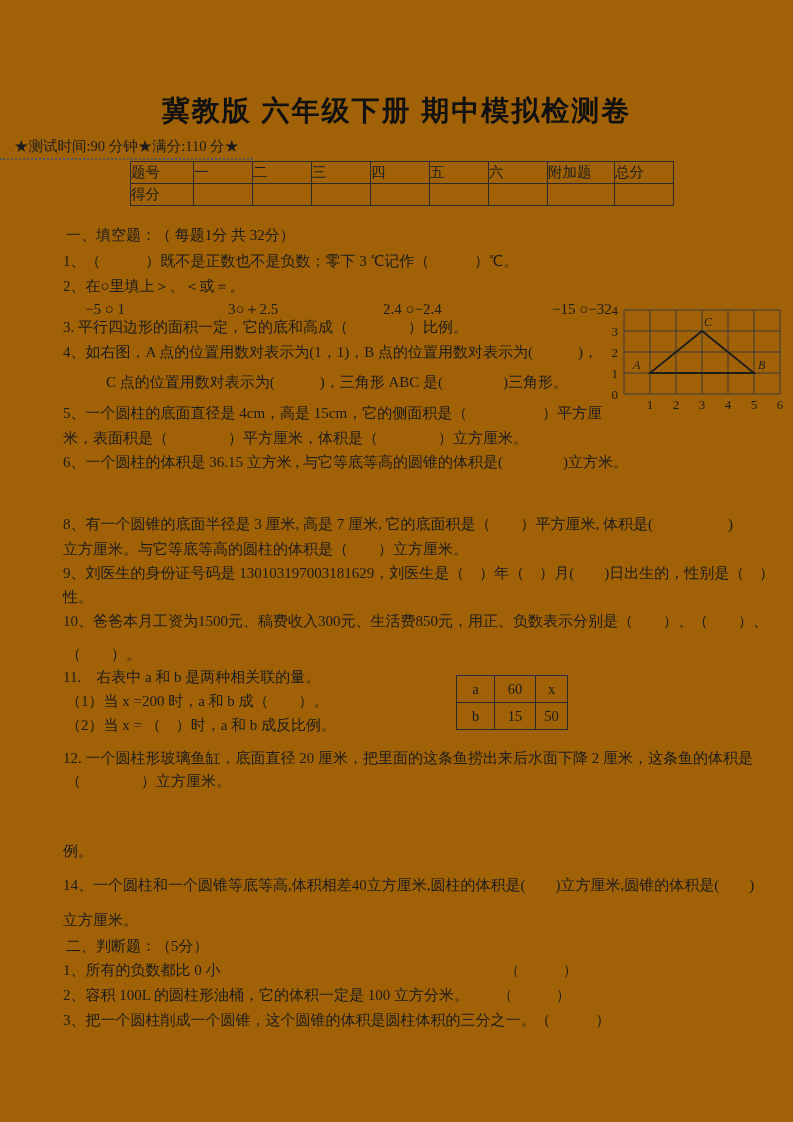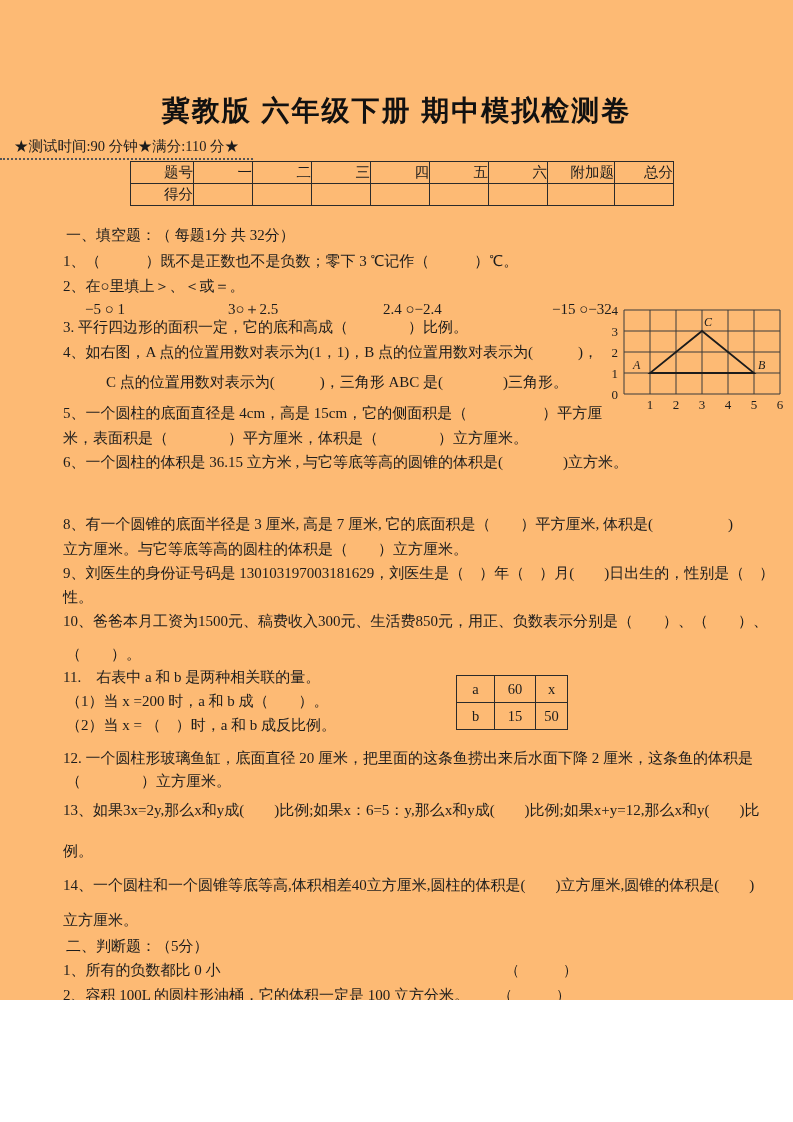--- a/index.html
+++ b/index.html
@@ -1,33 +1,33 @@
 <!DOCTYPE html>
 <html><head>
 <meta charset="utf-8">
 <style>
   html,body { margin:0; padding:0; background:#fff; }
   .page {
-    position:relative; width:793px; height:1000px; margin:0 auto;
-    background:#fdba74; overflow:hidden;
+    position:relative; width:793px; height:1122px; margin:0 auto;
+    background:#a16207; overflow:hidden;
     font-family:"Liberation Serif", serif; color:#1c1c1c;
   }
   .title {
     position:absolute; top:92px; left:0; width:100%; text-align:center;
     font-family:"Liberation Sans", sans-serif; font-weight:bold;
     font-size:28px; letter-spacing:2px; color:#111;
   }
   .subtitle-wrap { position:absolute; top:137px; left:0; width:100%; text-align:left; }
   .subtitle {
     display:inline-block; font-size:14.5px; padding:0 14px 2px 14px;
     border-bottom:2px dotted #555;
   }
   table.score { position:absolute; top:161px; left:130px; border-collapse:collapse; table-layout:fixed; }
   table.score td {
-    border:1.2px solid #2b2b2b; height:21px; text-align:right; vertical-align:middle;
+    border:1.2px solid #2b2b2b; height:21px; text-align:left; vertical-align:middle;
     font-size:14.5px; padding:0;
   }
   .ln { position:absolute; font-size:15px; white-space:nowrap; line-height:1.2; }
   .paren { position:absolute; font-size:14.5px; white-space:nowrap; }
   table.relation { position:absolute; top:675px; left:456px; border-collapse:collapse; }
   table.relation td {
     border:1.3px solid #2b2b2b; text-align:center; vertical-align:middle;
     font-size:14.5px; height:26px; padding:0;
   }
   .grid-fig { position:absolute; top:306px; left:604px; }
@@ -88,21 +88,20 @@
   <div class="ln" style="top:540px;left:63px">立方厘米。与它等底等高的圆柱的体积是（　　）立方厘米。</div>
   <div class="ln" style="top:564px;left:63px">9、刘医生的身份证号码是 130103197003181629，刘医生是（　）年（　）月(　　)日出生的，性别是（　）</div>
   <div class="ln" style="top:588px;left:63px">性。</div>
   <div class="ln" style="top:612px;left:63px">10、爸爸本月工资为1500元、稿费收入300元、生活费850元，用正、负数表示分别是（　　）、（　　）、</div>
   <div class="ln" style="top:645px;left:66px">（　　）。</div>
   <div class="ln" style="top:668px;left:63px">11.　右表中 a 和 b 是两种相关联的量。</div>
   <div class="ln" style="top:692px;left:66px">（1）当 x =200 时，a 和 b 成（　　）。</div>
   <div class="ln" style="top:716px;left:66px">（2）当 x = （　）时，a 和 b 成反比例。</div>
   <div class="ln" style="top:749px;left:63px">12. 一个圆柱形玻璃鱼缸，底面直径 20 厘米，把里面的这条鱼捞出来后水面下降 2 厘米，这条鱼的体积是</div>
   <div class="ln" style="top:772px;left:66px">（　　　　）立方厘米。</div>
-  <div class="ln" style="top:801px;left:63px">13、如果3x=2y,那么x和y成(　　)比例;如果x：6=5：y,那么x和y成(　　)比例;如果x+y=12,那么x和y(　　)比</div>
   <div class="ln" style="top:842px;left:63px">例。</div>
   <div class="ln" style="top:876px;left:63px">14、一个圆柱和一个圆锥等底等高,体积相差40立方厘米,圆柱的体积是(　　)立方厘米,圆锥的体积是(　　)</div>
   <div class="ln" style="top:911px;left:63px">立方厘米。</div>
 
   <div class="ln" style="top:937px;left:66px">二、判断题：（5分）</div>
   <div class="ln" style="top:961px;left:63px">1、所有的负数都比 0 小</div>
   <span class="paren" style="top:961px;left:505px">（　　　）</span>
   <div class="ln" style="top:986px;left:63px">2、容积 100L 的圆柱形油桶，它的体积一定是 100 立方分米。</div>
   <span class="paren" style="top:986px;left:498px">（　　　）</span>
   <div class="ln" style="top:1011px;left:63px">3、把一个圆柱削成一个圆锥，这个圆锥的体积是圆柱体积的三分之一。（　　　）</div>

